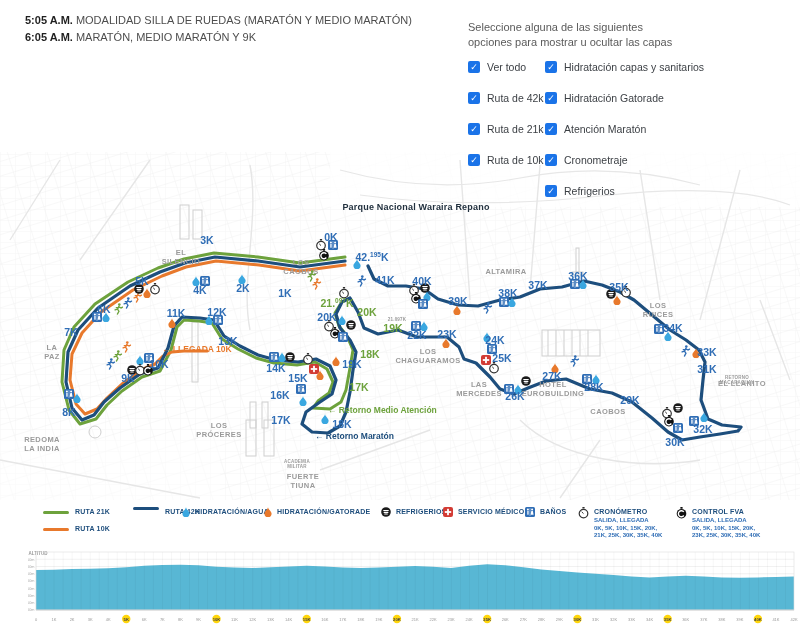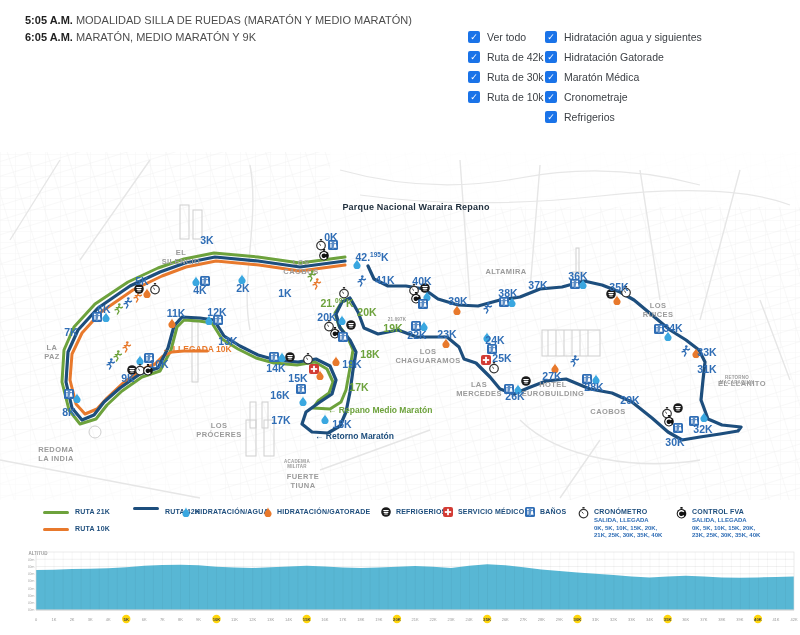--- a/index.html
+++ b/index.html
@@ -6,21 +6,21 @@
   .page{position:relative;width:800px;height:635px;background:#fff;overflow:hidden;}
   
   .header{position:absolute;left:25px;top:12px;}
   .title{font-size:15px;font-weight:bold;color:#174a7c;letter-spacing:.4px;margin:0 0 13px 0;}
   .srow{font-size:11px;color:#4d4d4d;line-height:16.5px;white-space:nowrap;}
   .srow b{color:#1f1f1f;margin-right:3px;}
   
   .controls{position:absolute;left:468px;top:20px;}
   .intro{font-size:11px;color:#5a5a5a;line-height:15px;margin-bottom:11px;}
   .cols{display:flex;}
-  .col{display:flex;flex-direction:column;gap:8px;}
+  .col{display:flex;flex-direction:column;gap:19px;}
   .col.c1{width:77px;margin-right:0;}
   .lrow{display:flex;align-items:center;font-size:10.5px;color:#3b3f44;white-space:nowrap;}
   .cb{width:12px;height:12px;border-radius:2px;background:#1a73e8;margin-right:7px;position:relative;flex:none;}
   .cb::after{content:"✓";position:absolute;left:0;top:0;width:12px;text-align:center;color:#fff;font-size:9px;line-height:12px;}
   
   #map-svg{position:absolute;left:0;top:0;}
   #map-overlay{position:absolute;left:0;top:0;width:800px;height:635px;pointer-events:none;}
   .marker{position:absolute;transform:translate(-50%,-50%);font-weight:bold;font-size:10.5px;color:#2f6db5;white-space:nowrap;}
   .marker.green{color:#6da23c;}
   .marker sup{font-size:6.5px;}
@@ -81,21 +81,21 @@
         <polyline points="345,265 300,271 259,265 216,261 186,267 162,276 133,290 101,312 82,333 72,354 70,380 76,404 85,414 97,409 107,398 122,384 141,370 155,364 163,356 172,352 184,351 198,351 207,351" fill="none" stroke="#e8792c" stroke-width="3" stroke-linejoin="round" stroke-linecap="round"></polyline>
         <polyline points="345,261 300,267 258,261 215,257 185,263 160,272 130,286 98,308 78,330 68,352 66,382 72,408 82,420 94,415 104,402 120,388 140,374 158,368 168,348 174,326 182,317 200,318 214,320 224,336 240,346 258,355 276,360 298,362 316,359 330,366 336,380 332,394 320,402 306,412 302,424 312,432 328,433 340,426 346,412 350,392 353,370 356,352 350,340 340,328 336,314 342,302 350,298 358,312 364,328 378,334 398,330 417,337 447,337 459,347 464,359 476,363 490,377 500,389 514,394 528,388 546,381 566,379 590,389 612,393 632,402 652,418 668,432 682,440 700,437 720,434 738,431 741,427 722,425 708,419 701,400 703,380 705,362 699,350 686,340 670,330 652,315 634,300 620,292 602,285 584,281 562,287 540,289 520,297 500,300 478,306 458,305 438,299 424,289 406,286 388,286 374,279 368,266" fill="none" stroke="#1d4e7d" stroke-width="3.2" stroke-linejoin="round" stroke-linecap="round"></polyline>
       </g>
   </svg>
 
   <div id="map-overlay">
       <div class="place park" style="left: 416px; top: 207px;">Parque Nacional Waraira Repano</div>
       <div class="place" style="left: 181px; top: 257px;">EL<br>SILENCIO</div>
       <div class="place" style="left: 301px; top: 267px;">LOS<br>CAOBOS</div>
       <div class="place" style="left: 52px; top: 352px;">LA<br>PAZ</div>
-      <div class="place" style="left: 42px; top: 454px; margin-left: 14px;">REDOMA<br>LA INDIA</div>
+      <div class="place" style="left: 42px; top: 444px;">REDOMA<br>LA INDIA</div>
       <div class="place" style="left: 219px; top: 430px;">LOS<br>PRÓCERES</div>
       <div class="place tiny" style="left: 297px; top: 464px;">ACADEMIA<br>MILITAR</div>
       <div class="place" style="left: 303px; top: 481px;">FUERTE<br>TIUNA</div>
       <div class="place" style="left: 428px; top: 356px;">LOS<br>CHAGUARAMOS</div>
       <div class="place" style="left: 479px; top: 389px;">LAS<br>MERCEDES</div>
       <div class="place" style="left: 553px; top: 389px;">HOTEL<br>EUROBUILDING</div>
       <div class="place" style="left: 608px; top: 412px;">CAOBOS</div>
       <div class="place" style="left: 506px; top: 272px;">ALTAMIRA</div>
       <div class="place" style="left: 658px; top: 310px;">LOS<br>RUICES</div>
       <div class="place" style="left: 742px; top: 384px;">EL LLANITO</div>
@@ -586,69 +586,71 @@
       <div class="marker" style="left: 458px; top: 301px;">39K</div>
       <div class="marker" style="left: 422px; top: 281px;">40K</div>
       <div class="marker" style="left: 385px; top: 280px;">41K</div>
       <div class="marker" style="left: 372px; top: 257px;">42.<sup>195</sup>K</div>
       <div class="marker green" style="left: 337px; top: 303px;">21.<sup>097</sup>K</div>
       <div class="marker green" style="left: 367px; top: 312px;">20K</div>
       <div class="marker green" style="left: 393px; top: 328px;">19K</div>
       <div class="marker green" style="left: 370px; top: 354px;">18K</div>
       <div class="marker green" style="left: 359px; top: 387px;">17K</div>
       <div class="rlabel" style="left: 162px; top: 349px; color: rgb(232, 121, 44);">← LLEGADA 10K</div>
-      <div class="rlabel" style="left: 328px; top: 410px; color: rgb(109, 162, 60);">← Repano Medio Maratón</div>
+      <div class="rlabel" style="left: 328px; top: 410px; color: rgb(109, 162, 60);">← Retorno Medio Atención</div>
       <div class="rlabel" style="left: 315px; top: 436px; color: rgb(29, 77, 124); text-align: right;">← Retorno Maratón</div>
     </div>
 
   <div class="header">
     <div>
       <div class="srow">
         <b>5:05 A.M.</b><span>MODALIDAD SILLA DE RUEDAS (MARATÓN Y MEDIO MARATÓN)</span>
       </div>
       <div class="srow">
         <b>6:05 A.M.</b><span>MARATÓN, MEDIO MARATÓN Y 9K</span>
       </div>
     </div>
   </div>
 
   <div class="controls">
     <div class="intro">
+      <div>Seleccione alguna de las siguientes</div>
+      <div>opciones para mostrar u ocultar las capas</div>
     </div>
     <div class="cols">
       <div class="col c1" id="layer-col-1">
           <div class="lrow">
             <span class="cb"></span>
             <span class="clabel">Ver todo</span>
           </div>
           <div class="lrow">
             <span class="cb"></span>
             <span class="clabel">Ruta de 42k</span>
           </div>
           <div class="lrow">
             <span class="cb"></span>
-            <span class="clabel">Ruta de 30k</span>
+            <span class="clabel">Ruta de 21k</span>
           </div>
           <div class="lrow">
             <span class="cb"></span>
             <span class="clabel">Ruta de 10k</span>
           </div>
         </div>
       <div class="col" id="layer-col-2">
           <div class="lrow">
             <span class="cb"></span>
-            <span class="clabel">Hidratación agua y siguientes</span>
+            <span class="clabel">Hidratación capas y sanitarios</span>
           </div>
           <div class="lrow">
             <span class="cb"></span>
             <span class="clabel">Hidratación Gatorade</span>
           </div>
           <div class="lrow">
             <span class="cb"></span>
-            <span class="clabel">Maratón Médica</span>
+            <span class="clabel">Atención Maratón</span>
           </div>
           <div class="lrow">
             <span class="cb"></span>
             <span class="clabel">Cronometraje</span>
           </div>
           <div class="lrow">
             <span class="cb"></span>
             <span class="clabel">Refrigerios</span>
           </div>
         </div>

